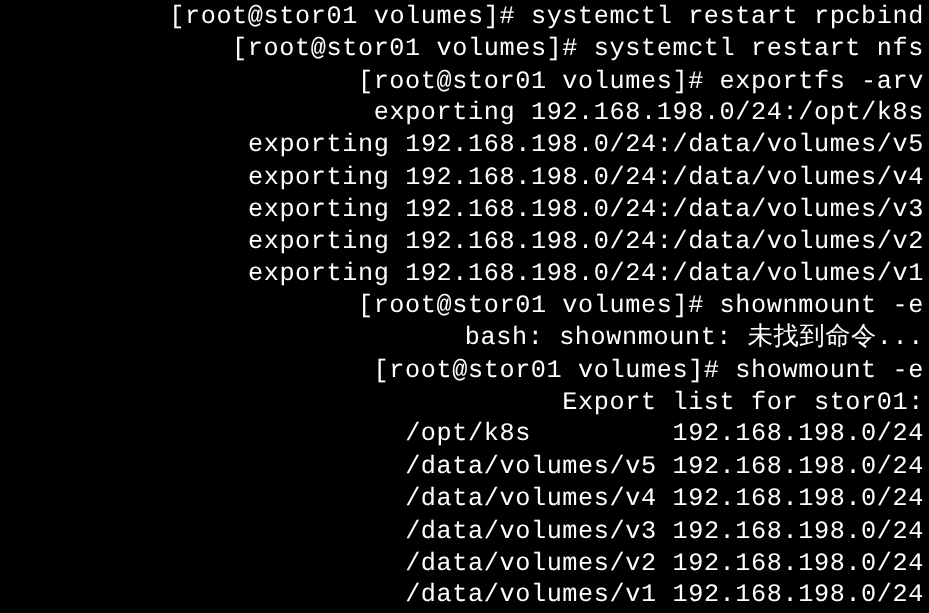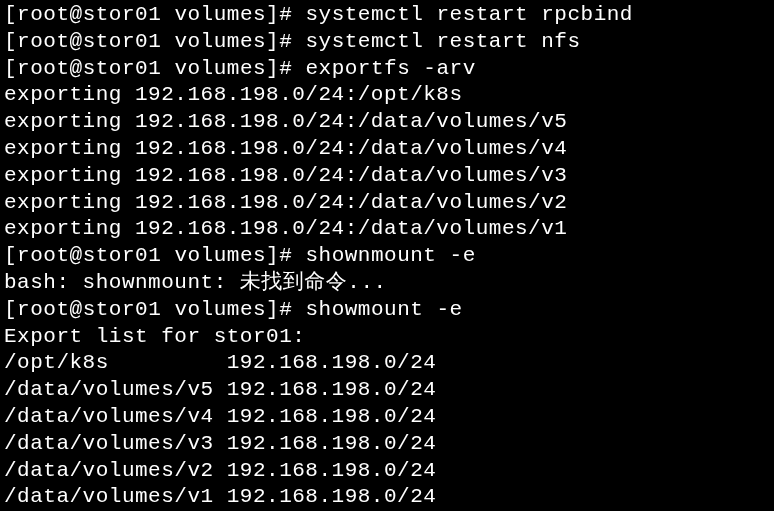--- a/index.html
+++ b/index.html
@@ -12,18 +12,18 @@
     line-height: 26.8px;
     letter-spacing: 0.5px;
     width: 774px;
     height: 511px;
     overflow: hidden;
   }
   .terminal {
     padding: 2px 4px;
     white-space: pre;
   }
-  .line { display: block; }
+  .line { display: block; text-align: right; }
 </style>
 </head>
 <body>
 
 <div class="terminal" id="term"><span class="line"><span>[</span><span>root</span><span>@</span><span>stor01</span><span> </span><span>volumes</span><span>]</span><span>#</span><span> </span><span>systemctl restart rpcbind</span></span><span class="line"><span>[</span><span>root</span><span>@</span><span>stor01</span><span> </span><span>volumes</span><span>]</span><span>#</span><span> </span><span>systemctl restart nfs</span></span><span class="line"><span>[</span><span>root</span><span>@</span><span>stor01</span><span> </span><span>volumes</span><span>]</span><span>#</span><span> </span><span>exportfs -arv</span></span><span class="line"><span>exporting 192.168.198.0/24:/opt/k8s</span></span><span class="line"><span>exporting 192.168.198.0/24:/data/volumes/v5</span></span><span class="line"><span>exporting 192.168.198.0/24:/data/volumes/v4</span></span><span class="line"><span>exporting 192.168.198.0/24:/data/volumes/v3</span></span><span class="line"><span>exporting 192.168.198.0/24:/data/volumes/v2</span></span><span class="line"><span>exporting 192.168.198.0/24:/data/volumes/v1</span></span><span class="line"><span>[</span><span>root</span><span>@</span><span>stor01</span><span> </span><span>volumes</span><span>]</span><span>#</span><span> </span><span>shownmount -e</span></span><span class="line"><span>bash: shownmount: 未找到命令...</span></span><span class="line"><span>[</span><span>root</span><span>@</span><span>stor01</span><span> </span><span>volumes</span><span>]</span><span>#</span><span> </span><span>showmount -e</span></span><span class="line"><span>Export list for stor01:</span></span><span class="line"><span>/opt/k8s         192.168.198.0/24</span></span><span class="line"><span>/data/volumes/v5 192.168.198.0/24</span></span><span class="line"><span>/data/volumes/v4 192.168.198.0/24</span></span><span class="line"><span>/data/volumes/v3 192.168.198.0/24</span></span><span class="line"><span>/data/volumes/v2 192.168.198.0/24</span></span><span class="line"><span>/data/volumes/v1 192.168.198.0/24</span></span></div>
 
 </body></html>

